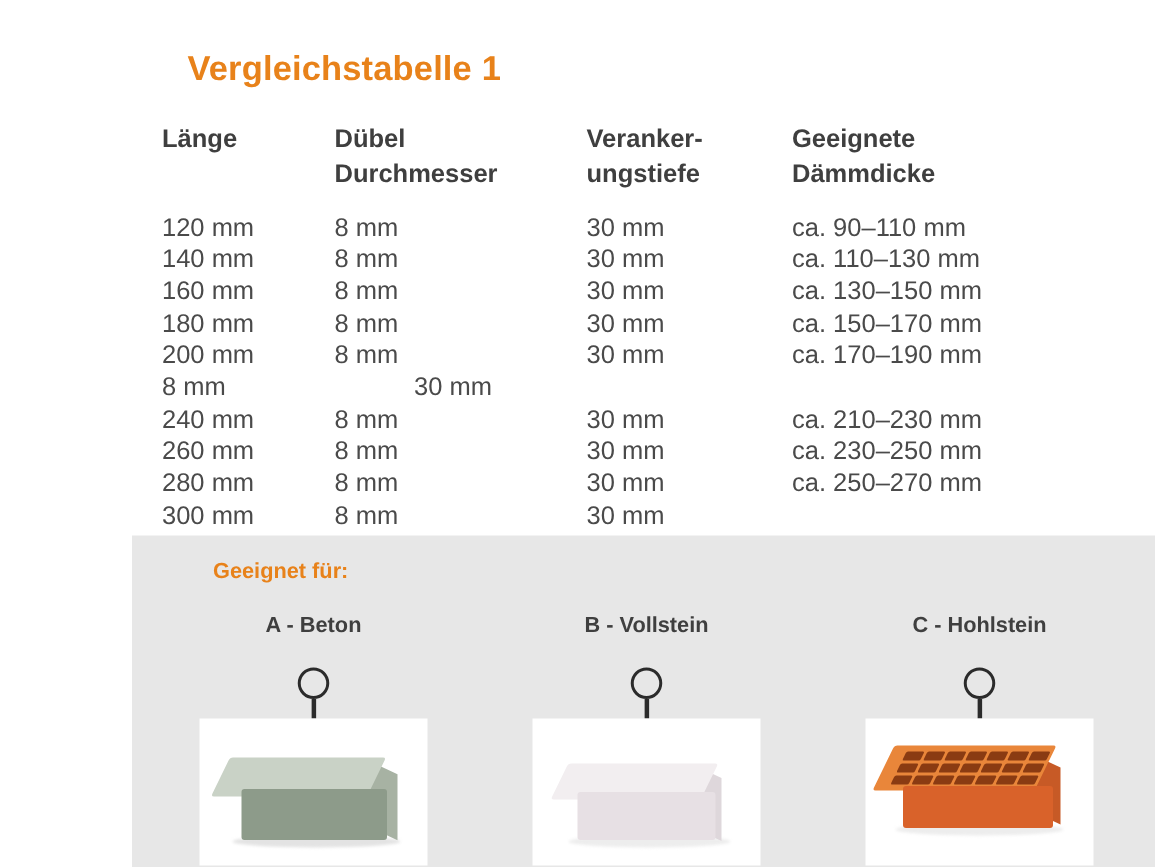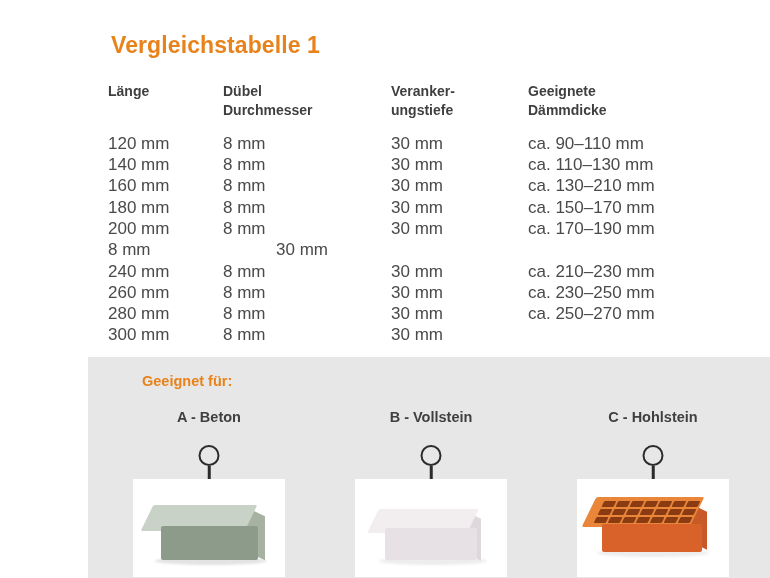--- a/index.html
+++ b/index.html
@@ -15,38 +15,38 @@
     overflow: hidden;
   }
   .page {
     position: relative;
     width: 770px;
     height: 578px;
     background: #ffffff;
   }
   .title {
     position: absolute;
-    left: 111px;
+    left: 125px;
     top: 32px;
     font-size: 23px;
     font-weight: bold;
     color: #e8821a;
     letter-spacing: 0.1px;
   }
   .table {
     position: absolute;
     left: 108px;
     top: 82px;
     width: 580px;
   }
   .head-row {
     display: flex;
     align-items: flex-start;
     font-weight: bold;
-    font-size: 14px;
+    font-size: 17px;
     color: #3f3f3f;
     line-height: 1.35;
     margin-bottom: 14px;
   }
   .head-row .cell {
     white-space: pre-line;
   }
   .col0 { width: 115px; }
   .col1 { width: 168px; }
   .col2 { width: 137px; }
@@ -295,21 +295,21 @@
       <div class="data-row">
         <div class="cell col0">140 mm</div>
         <div class="cell col1">8 mm</div>
         <div class="cell col2">30 mm</div>
         <div class="cell col3">ca. 110–130 mm</div>
       </div>
       <div class="data-row">
         <div class="cell col0">160 mm</div>
         <div class="cell col1">8 mm</div>
         <div class="cell col2">30 mm</div>
-        <div class="cell col3">ca. 130–210 mm</div>
+        <div class="cell col3">ca. 130–150 mm</div>
       </div>
       <div class="data-row">
         <div class="cell col0">180 mm</div>
         <div class="cell col1">8 mm</div>
         <div class="cell col2">30 mm</div>
         <div class="cell col3">ca. 150–170 mm</div>
       </div>
       <div class="data-row">
         <div class="cell col0">200 mm</div>
         <div class="cell col1">8 mm</div>

